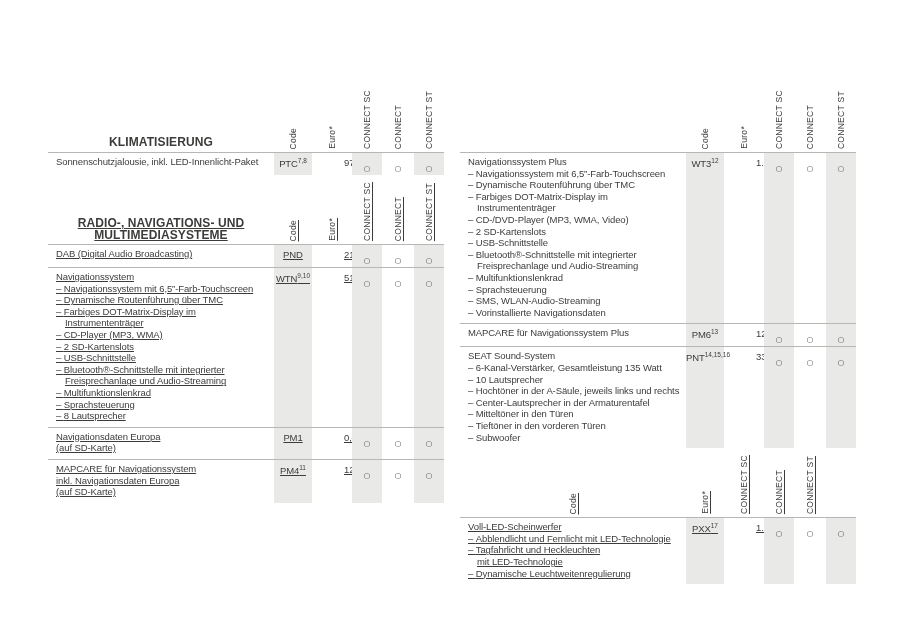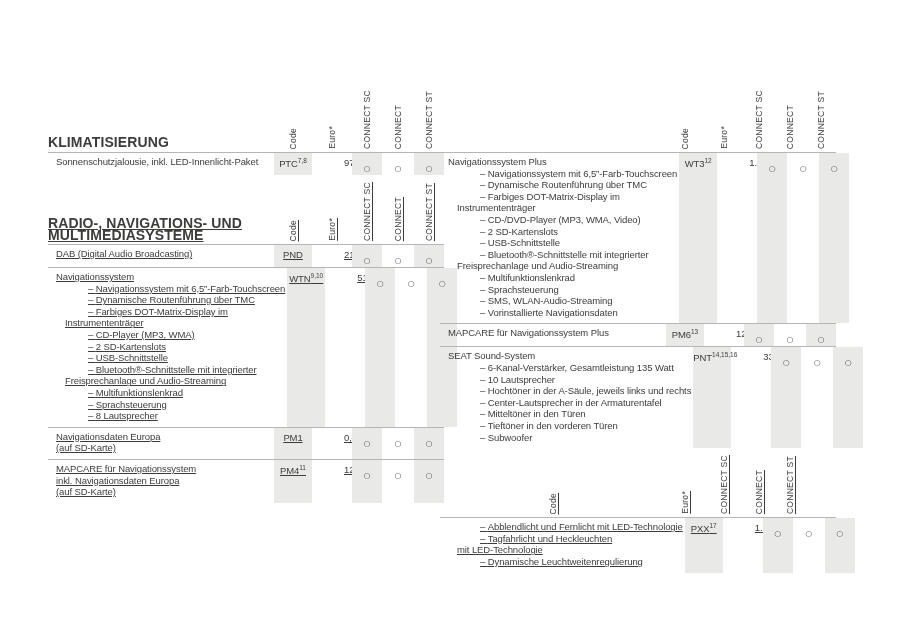--- a/index.html
+++ b/index.html
@@ -2,44 +2,44 @@
 <html><head>
 <meta charset="utf-8">
 <style>
   html,body { margin:0; padding:0; }
   body {
     width:900px; height:643px; background:#ffffff; overflow:hidden;
     font-family:"Liberation Sans", sans-serif; color:#3c3c3b; position:relative;
   }
   .price-table { position:absolute; top:90px; width:396px; }
   #tbl-left  { left:48px; }
-  #tbl-right { left:440px; }
+  #tbl-right { left:460px; }
 
   .grid { display:grid; grid-template-columns:1fr 38px 40px 30px 32px 30px; }
 
   .section + .section { margin-top:7px;text-decoration:underline; }
 
   .sec-header {
     align-items:end; min-height:59px;
     border-bottom:1px solid #b6b6b4; padding-bottom:3px;
   }
-  .sec-title { font-weight:bold; font-size:14px; line-height:11.6px; letter-spacing:0.1px; align-self:end; }
+  .sec-title { font-weight:bold; font-size:12px; line-height:11.6px; letter-spacing:0.1px; align-self:end;text-align:center; }
   .vcell { display:flex; justify-content:center; align-items:flex-end; }
   .vlabel {
     writing-mode:vertical-rl; transform:rotate(180deg);
     font-size:8.5px; letter-spacing:0.3px; line-height:1; white-space:nowrap; color:#3c3c3b;
   }
 
   .row { }
   .row + .row { border-top:1px solid #b6b6b4; }
 
   .cell-text { padding:3px 2px 5px 8px; font-size:9.5px; line-height:11.6px; letter-spacing:-0.1px; }
   .t-line, .b-first, .b-cont { white-space:nowrap; }
   .bullet { padding-left:9px; }
-  .b-first { text-indent:-9px;margin-left:32px; }
+  .b-first { text-indent:-9px; }
   .b-first::before { content:"\2013\00a0"; }
 
   .cell { padding-top:4px; }
   .shaded { background:#e9e9e7; }
   .cell-code { text-align:center; font-size:9.5px; letter-spacing:-0.1px; }
   .cell-code sup { font-size:6.5px; letter-spacing:0; }
   .cell-euro { text-align:right; font-size:9.5px; padding-right:7px; letter-spacing:-0.1px;margin-left:32px; }
   .cell-mark { text-align:center; }
   .circle {
     display:inline-block; font-family:"DejaVu Sans", sans-serif;
@@ -302,20 +302,21 @@
           </div>
           <div class="vcell">
             <div class="vlabel">CONNECT</div>
           </div>
           <div class="vcell">
             <div class="vlabel">CONNECT ST</div>
           </div>
         </div>
         <div class="grid row">
           <div class="cell-text">
+            <div class="t-line">Voll-LED-Scheinwerfer</div>
             <div class="bullet">
               <div class="b-first">Abblendlicht und Fernlicht mit LED-Technologie</div>
             </div>
             <div class="bullet">
               <div class="b-first">Tagfahrlicht und Heckleuchten</div>
               <div class="b-cont">mit LED-Technologie</div>
             </div>
             <div class="bullet">
               <div class="b-first">Dynamische Leuchtweitenregulierung</div>
             </div>

